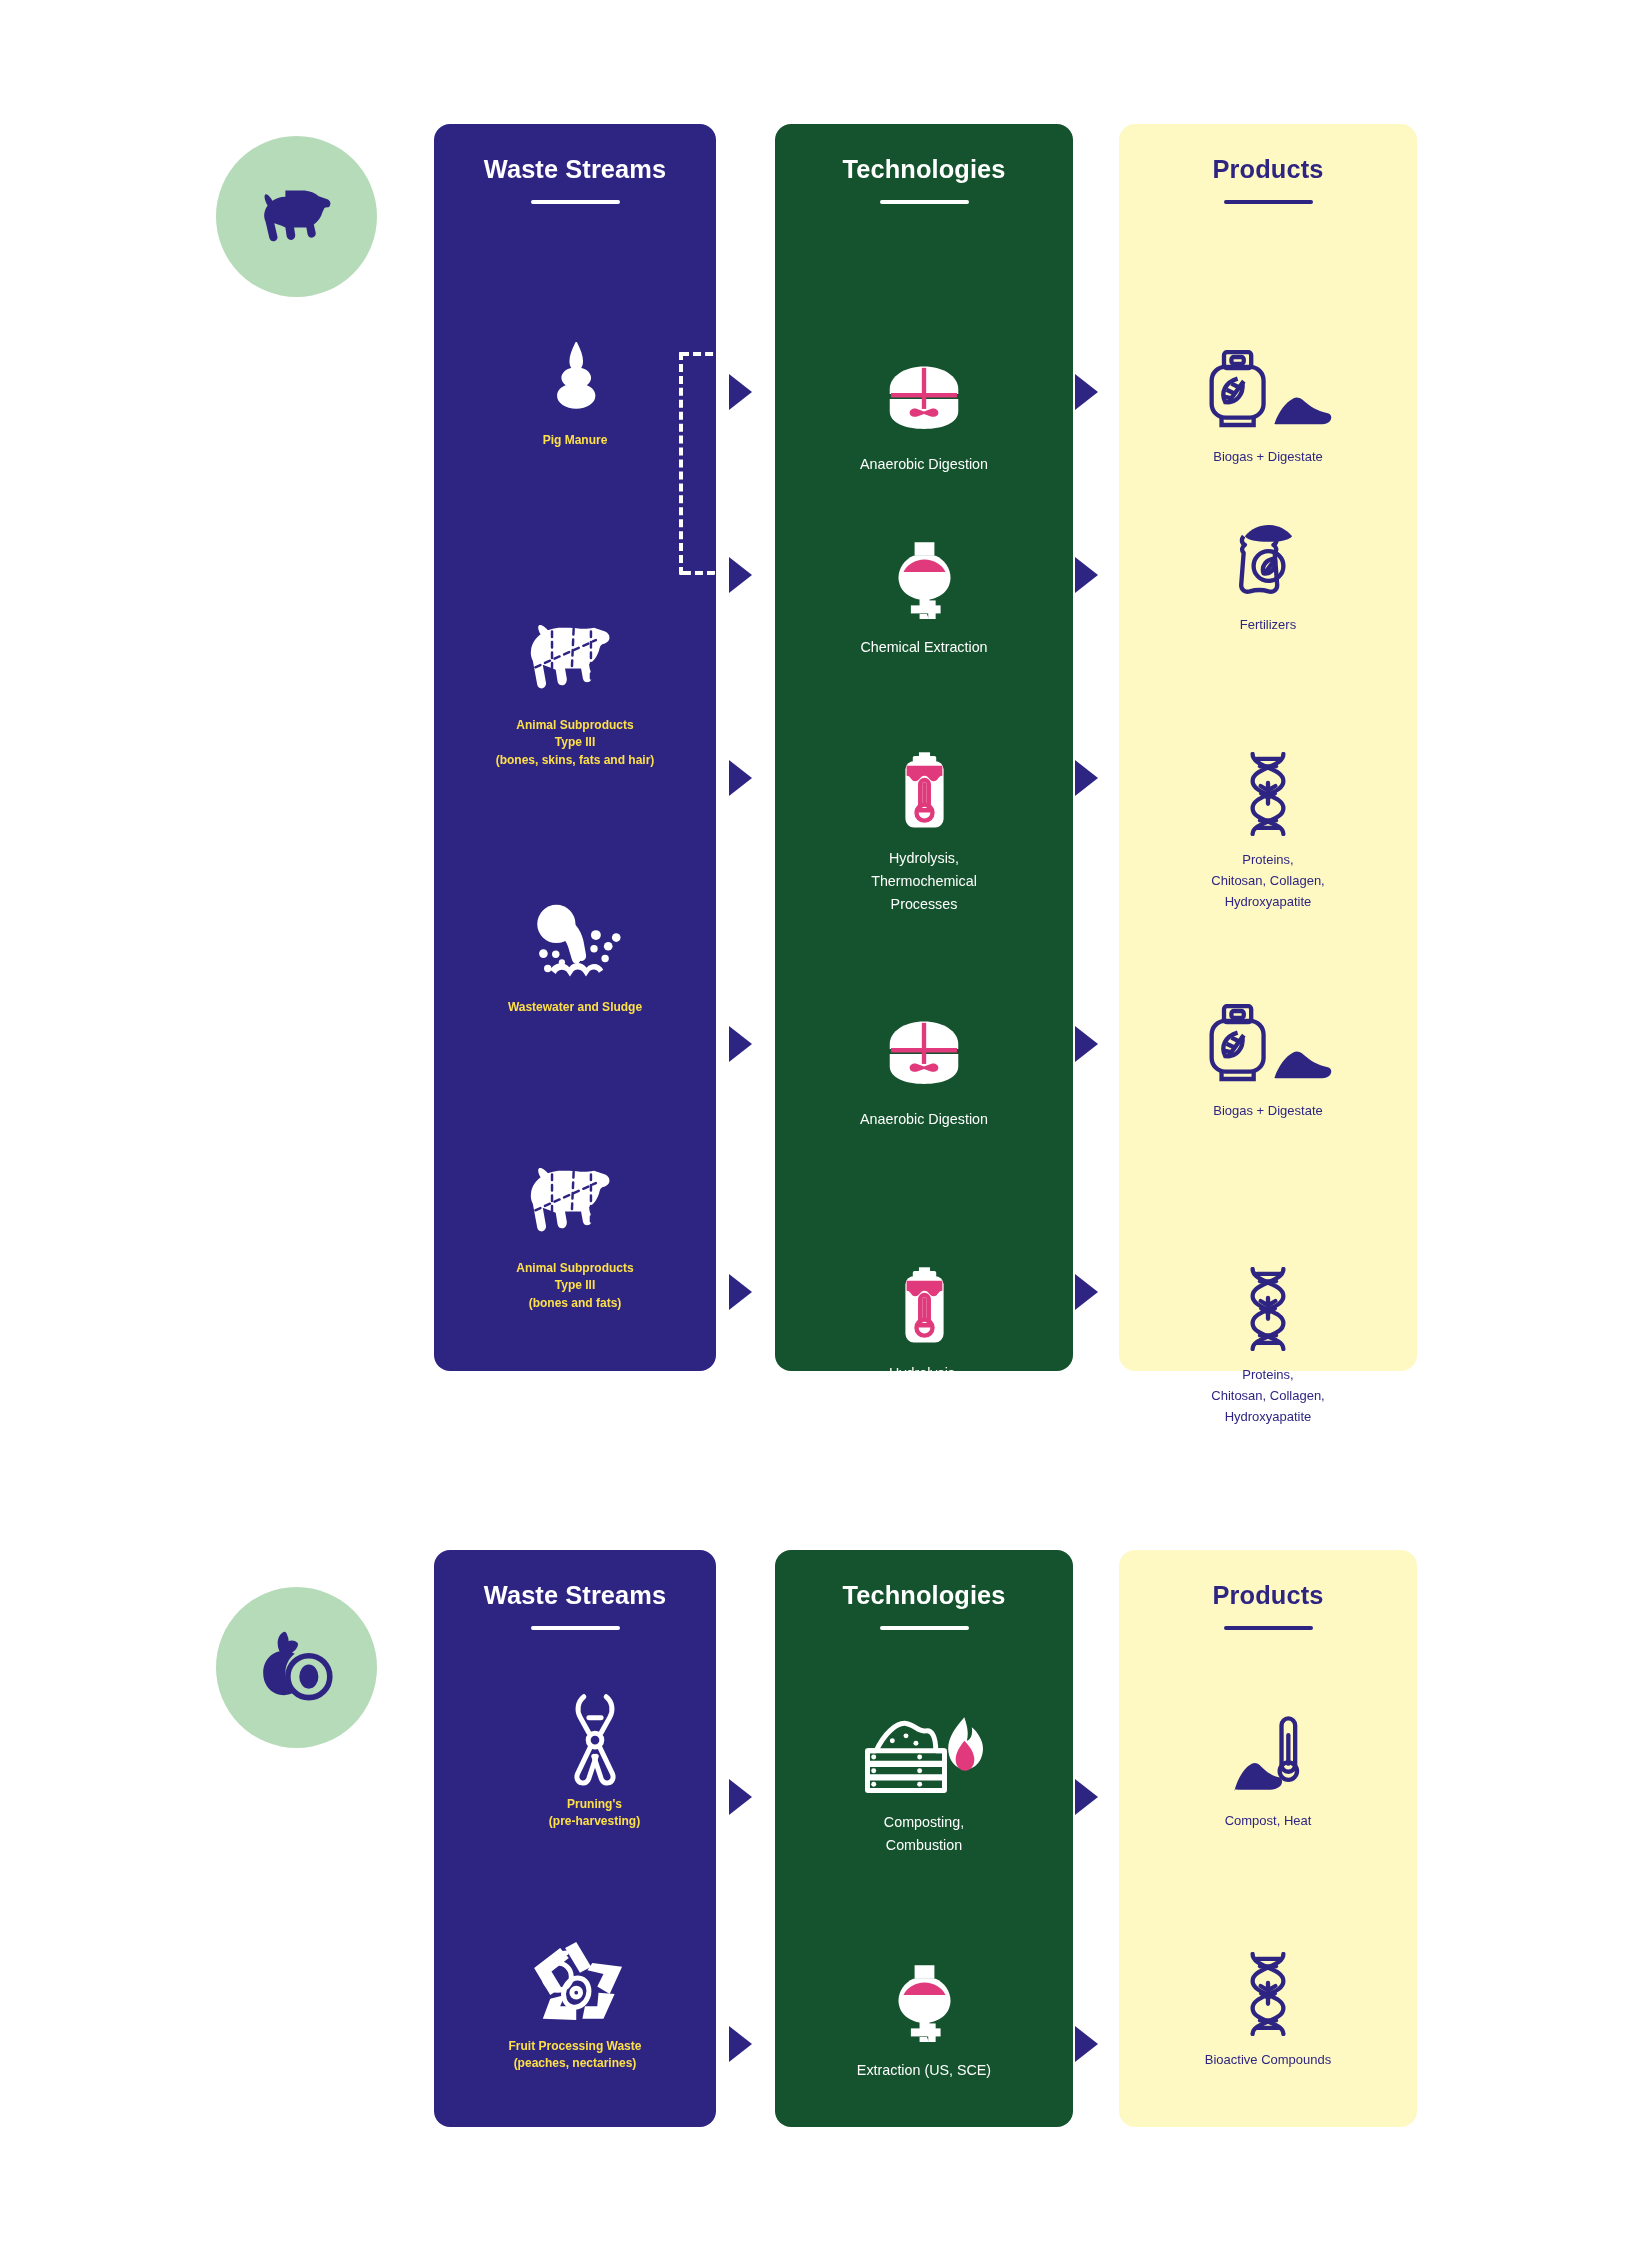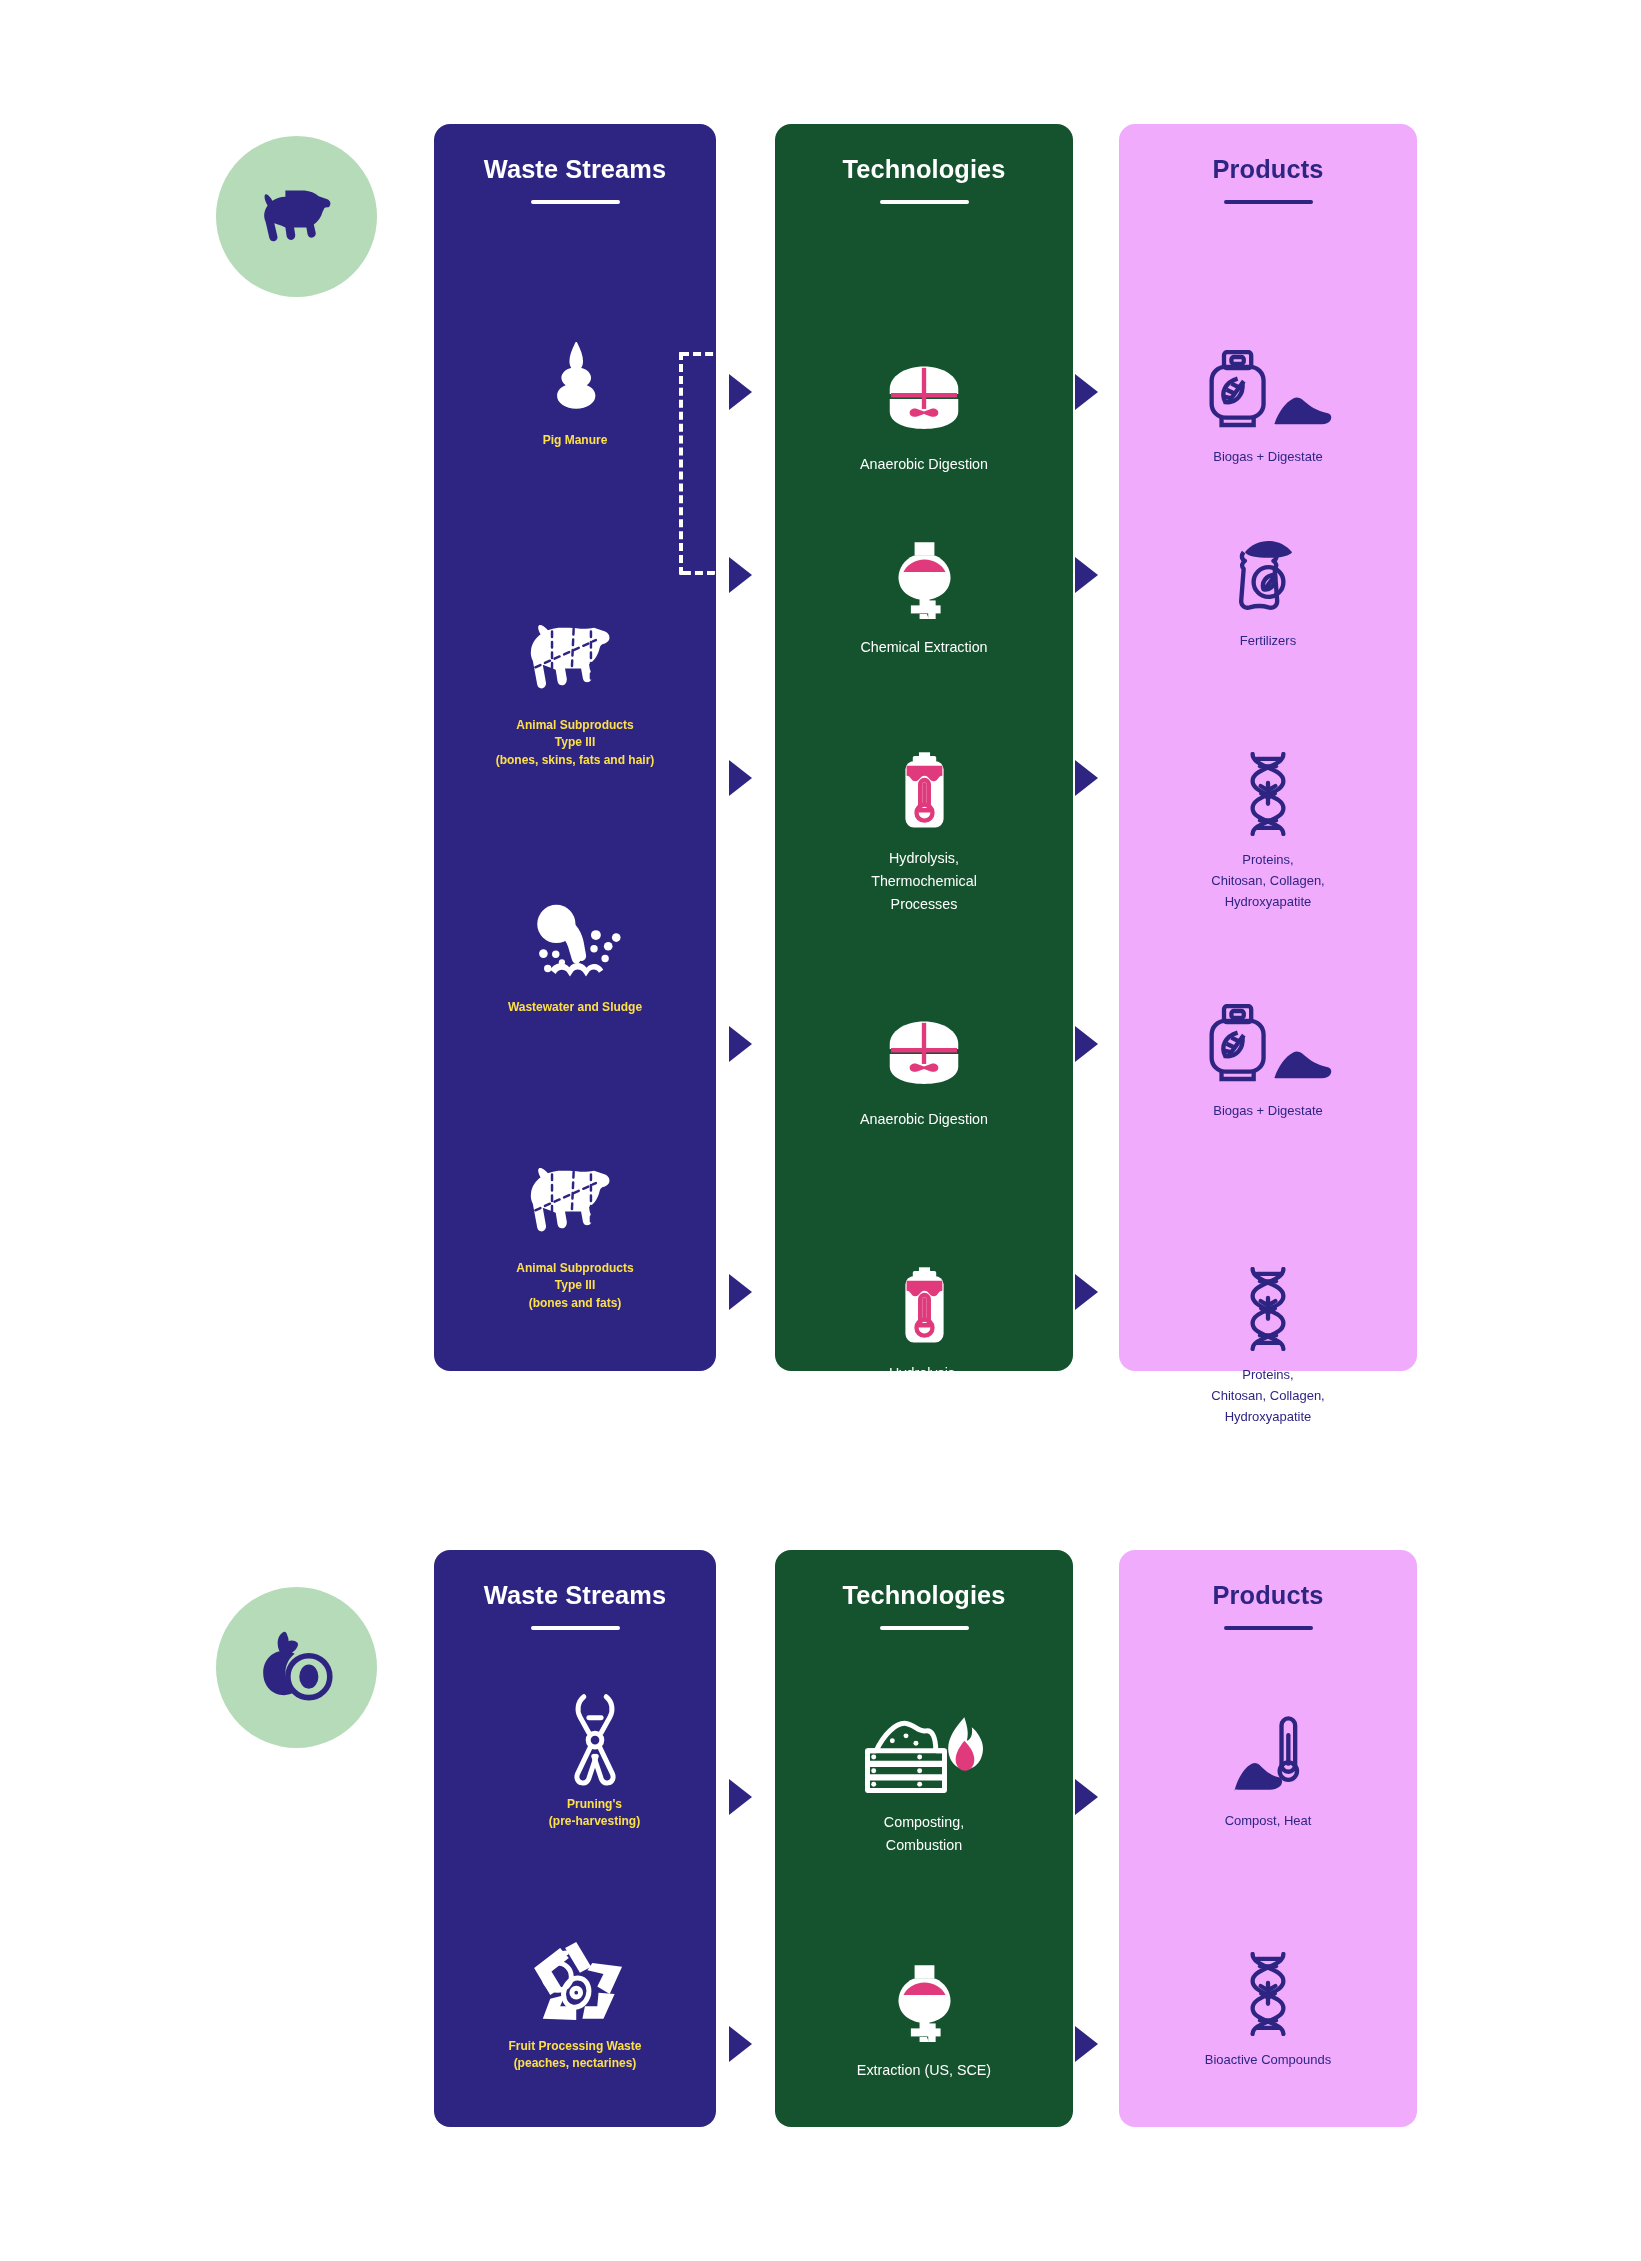--- a/index.html
+++ b/index.html
@@ -47,21 +47,21 @@
   .badge svg { display: block; }
 
   
   .column {
     position: absolute;
     border-radius: 16px;
     box-sizing: border-box;
   }
   .col-waste { background: #2e2583; }
   .col-tech  { background: #14532d; padding-left: 27px; }
-  .col-prod  { background: #f0abfc; }
+  .col-prod  { background: #fef9c3; }
 
   
   #lv-col-waste { left: 434px;  top: 31px; width: 282px; height: 1247px; }
   #lv-col-tech  { left: 775px; top: 31px; width: 298px; height: 1247px; }
   #lv-col-prod  { left: 1119px; top: 31px; width: 298px; height: 1247px; }
 
   
   #fr-col-waste { left: 434px;  top: 31px; width: 282px; height: 577px; }
   #fr-col-tech  { left: 775px; top: 31px; width: 298px; height: 577px; }
   #fr-col-prod  { left: 1119px; top: 31px; width: 298px; height: 577px; }
@@ -389,21 +389,21 @@
               <path d="M51 70 L38 64"></path>
               <path d="M58 60 L46 54"></path>
               <path d="M47 78 L34 75"></path>
             </g>
             <path fill="#2e2583" d="M116 118c6-18 18-34 30-40 9-4 15 2 22 8 9 8 22 14 34 16 6 1 8 9 2 14-4 3-10 4-16 4h-66c-5 0-8-1-6-2z"></path>
           </svg>
         </div>
         <div class="cell-label">Biogas + Digestate</div>
       </div>
 
-      <div class="cell" style="top:404px;">
+      <div class="cell" style="top:388px;">
         <div class="icon-wrap">
           <svg width="77" height="77" viewBox="0 0 124 124" aria-hidden="true">
             <path fill="#2e2583" d="M24 26c10-12 24-18 38-18s28 6 38 18c-4 6-18 9-38 9s-34-3-38-9z"></path>
             <g fill="none" stroke="#2e2583" stroke-width="7" stroke-linejoin="round">
               <path d="M22 26c-4 5-4 11 2 14-5 3-6 9-2 13l-4 52c0 7 6 12 14 10 10-3 20-3 30 0 8 2 14-3 14-10l-4-52c4-4 3-10-2-13 6-3 6-9 2-14"></path>
               <circle cx="62" cy="74" r="24"></circle>
               <path d="M72 62c-14 2-22 12-18 24 13 2 21-10 18-24"></path>
               <path d="M56 86 L72 64"></path>
             </g>
           </svg>

